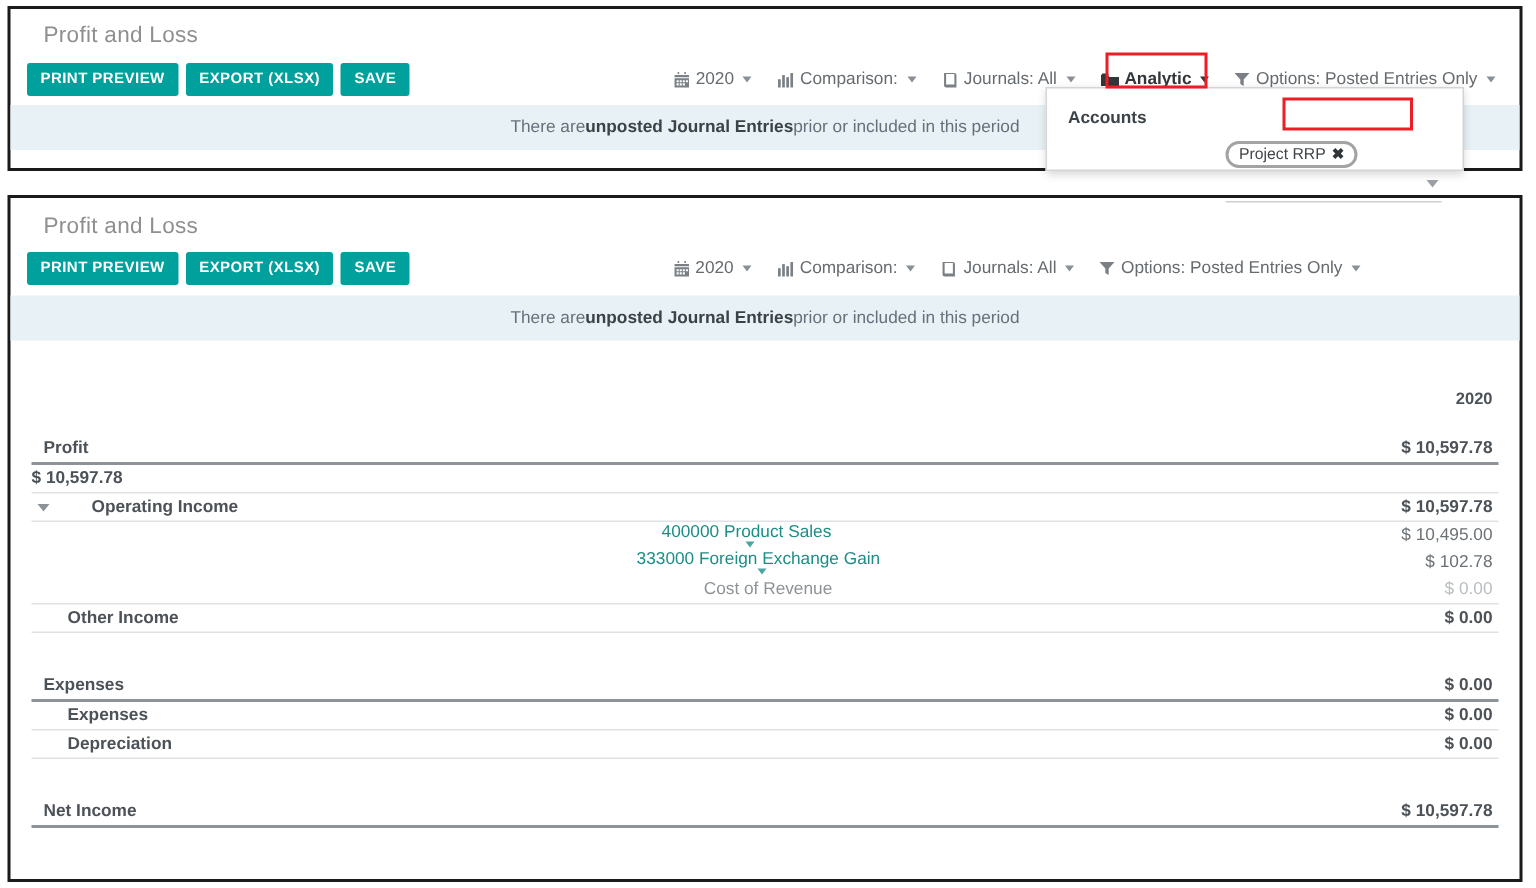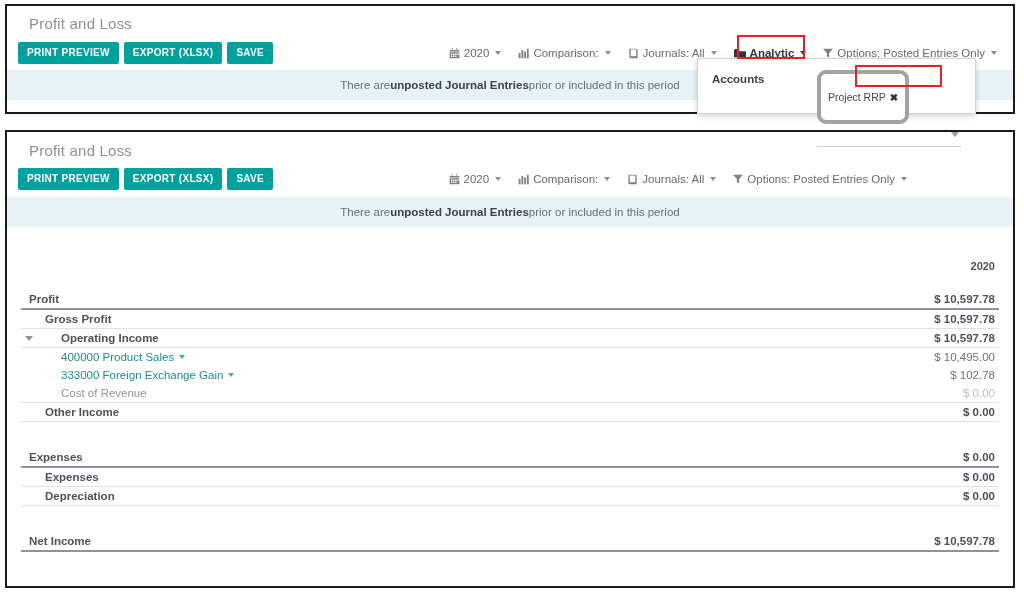--- a/index.html
+++ b/index.html
@@ -82,23 +82,23 @@
     z-index:40;
   }
   .dd-row{display:flex;align-items:flex-start;padding:11px 14px 0 14px;}
   .dd-label{
     font-size:11.5px;font-weight:bold;color:#3c4348;
     width:105px;flex:none;padding-top:3px;
   }
   .dd-field{flex:1;position:relative;}
   .tag{
     display:inline-flex;align-items:center;gap:4px;
-    border:4px solid #a3a3a3;border-radius:9px;
-    padding:17px 7px;font-size:10.5px;color:#40464b;
-    background:#fff;white-space:nowrap;
+    border:2px solid #a3a3a3;border-radius:9px;
+    padding:1px 7px;font-size:10.5px;color:#40464b;
+    background:#fff;white-space:nowrap;margin-top:24px;
   }
   .tag .x{font-size:10px;color:#2e3438;cursor:pointer;font-weight:bold;}
   .dd-input{
     margin-top:7px;height:15px;
     border-bottom:1px solid #cfcfcf;
     position:relative;
   }
   .dd-input .caret{
     position:absolute;right:2px;top:1px;width:0;height:0;
     border-left:4px solid transparent;border-right:4px solid transparent;
@@ -121,21 +121,21 @@
   }
   .row .nm{flex:1;white-space:nowrap;display:flex;align-items:center;}
   .row .vl{text-align:right;white-space:nowrap;padding-right:4px;}
 
   .lvl0 .nm{padding-left:8px;font-weight:bold;color:#4c5257;}
   .lvl0 .vl{font-weight:bold;color:#4c5257;}
   .lvl1 .nm{padding-left:24px;font-weight:bold;color:#4c5257;}
   .lvl1 .vl{font-weight:bold;color:#4c5257;}
   .lvl2 .nm{padding-left:40px;font-weight:bold;color:#4c5257;}
   .lvl2 .vl{font-weight:bold;color:#4c5257;}
-  .lvl3 .nm{padding-left:40px;color:#1d8e86;}
+  .lvl3 .nm{padding-left:40px;color:#1d8e86;flex-direction:column;}
   .lvl3 .vl{color:#6b7175;font-weight:normal;}
   .lvl3 .nm .lnk{color:#1d8e86;cursor:pointer;}
   .muted .nm{color:#8d9397;font-weight:normal;}
   .muted .vl{color:#b9bec1;font-weight:normal;}
   .rule{width:100%;}
   .rule.thick{border-top:2px solid #8d9398;height:0;}
   .rule.thin{border-top:1px solid #dfe2e4;height:0;}
 
   .twisty{
     position:absolute;left:-4px;width:0;height:0;
@@ -320,23 +320,20 @@
 
         <div class="row lvl0">
           <div class="nm">
               <span>Profit</span>
             </div>
           <div class="vl">$ 10,597.78</div>
         </div>
         <div class="rule thick"></div>
 
         <div class="row lvl1">
-          <div class="nm">
-              <span>Gross Profit</span>
-            </div>
           <div class="vl">$ 10,597.78</div>
         </div>
         <div class="rule thin"></div>
 
         <div class="row lvl2" style="position:relative;">
           <i class="twisty" style="top:7px;left:4px;"></i>
           <div class="nm">
               <span>Operating Income</span>
             </div>
           <div class="vl">$ 10,597.78</div>

